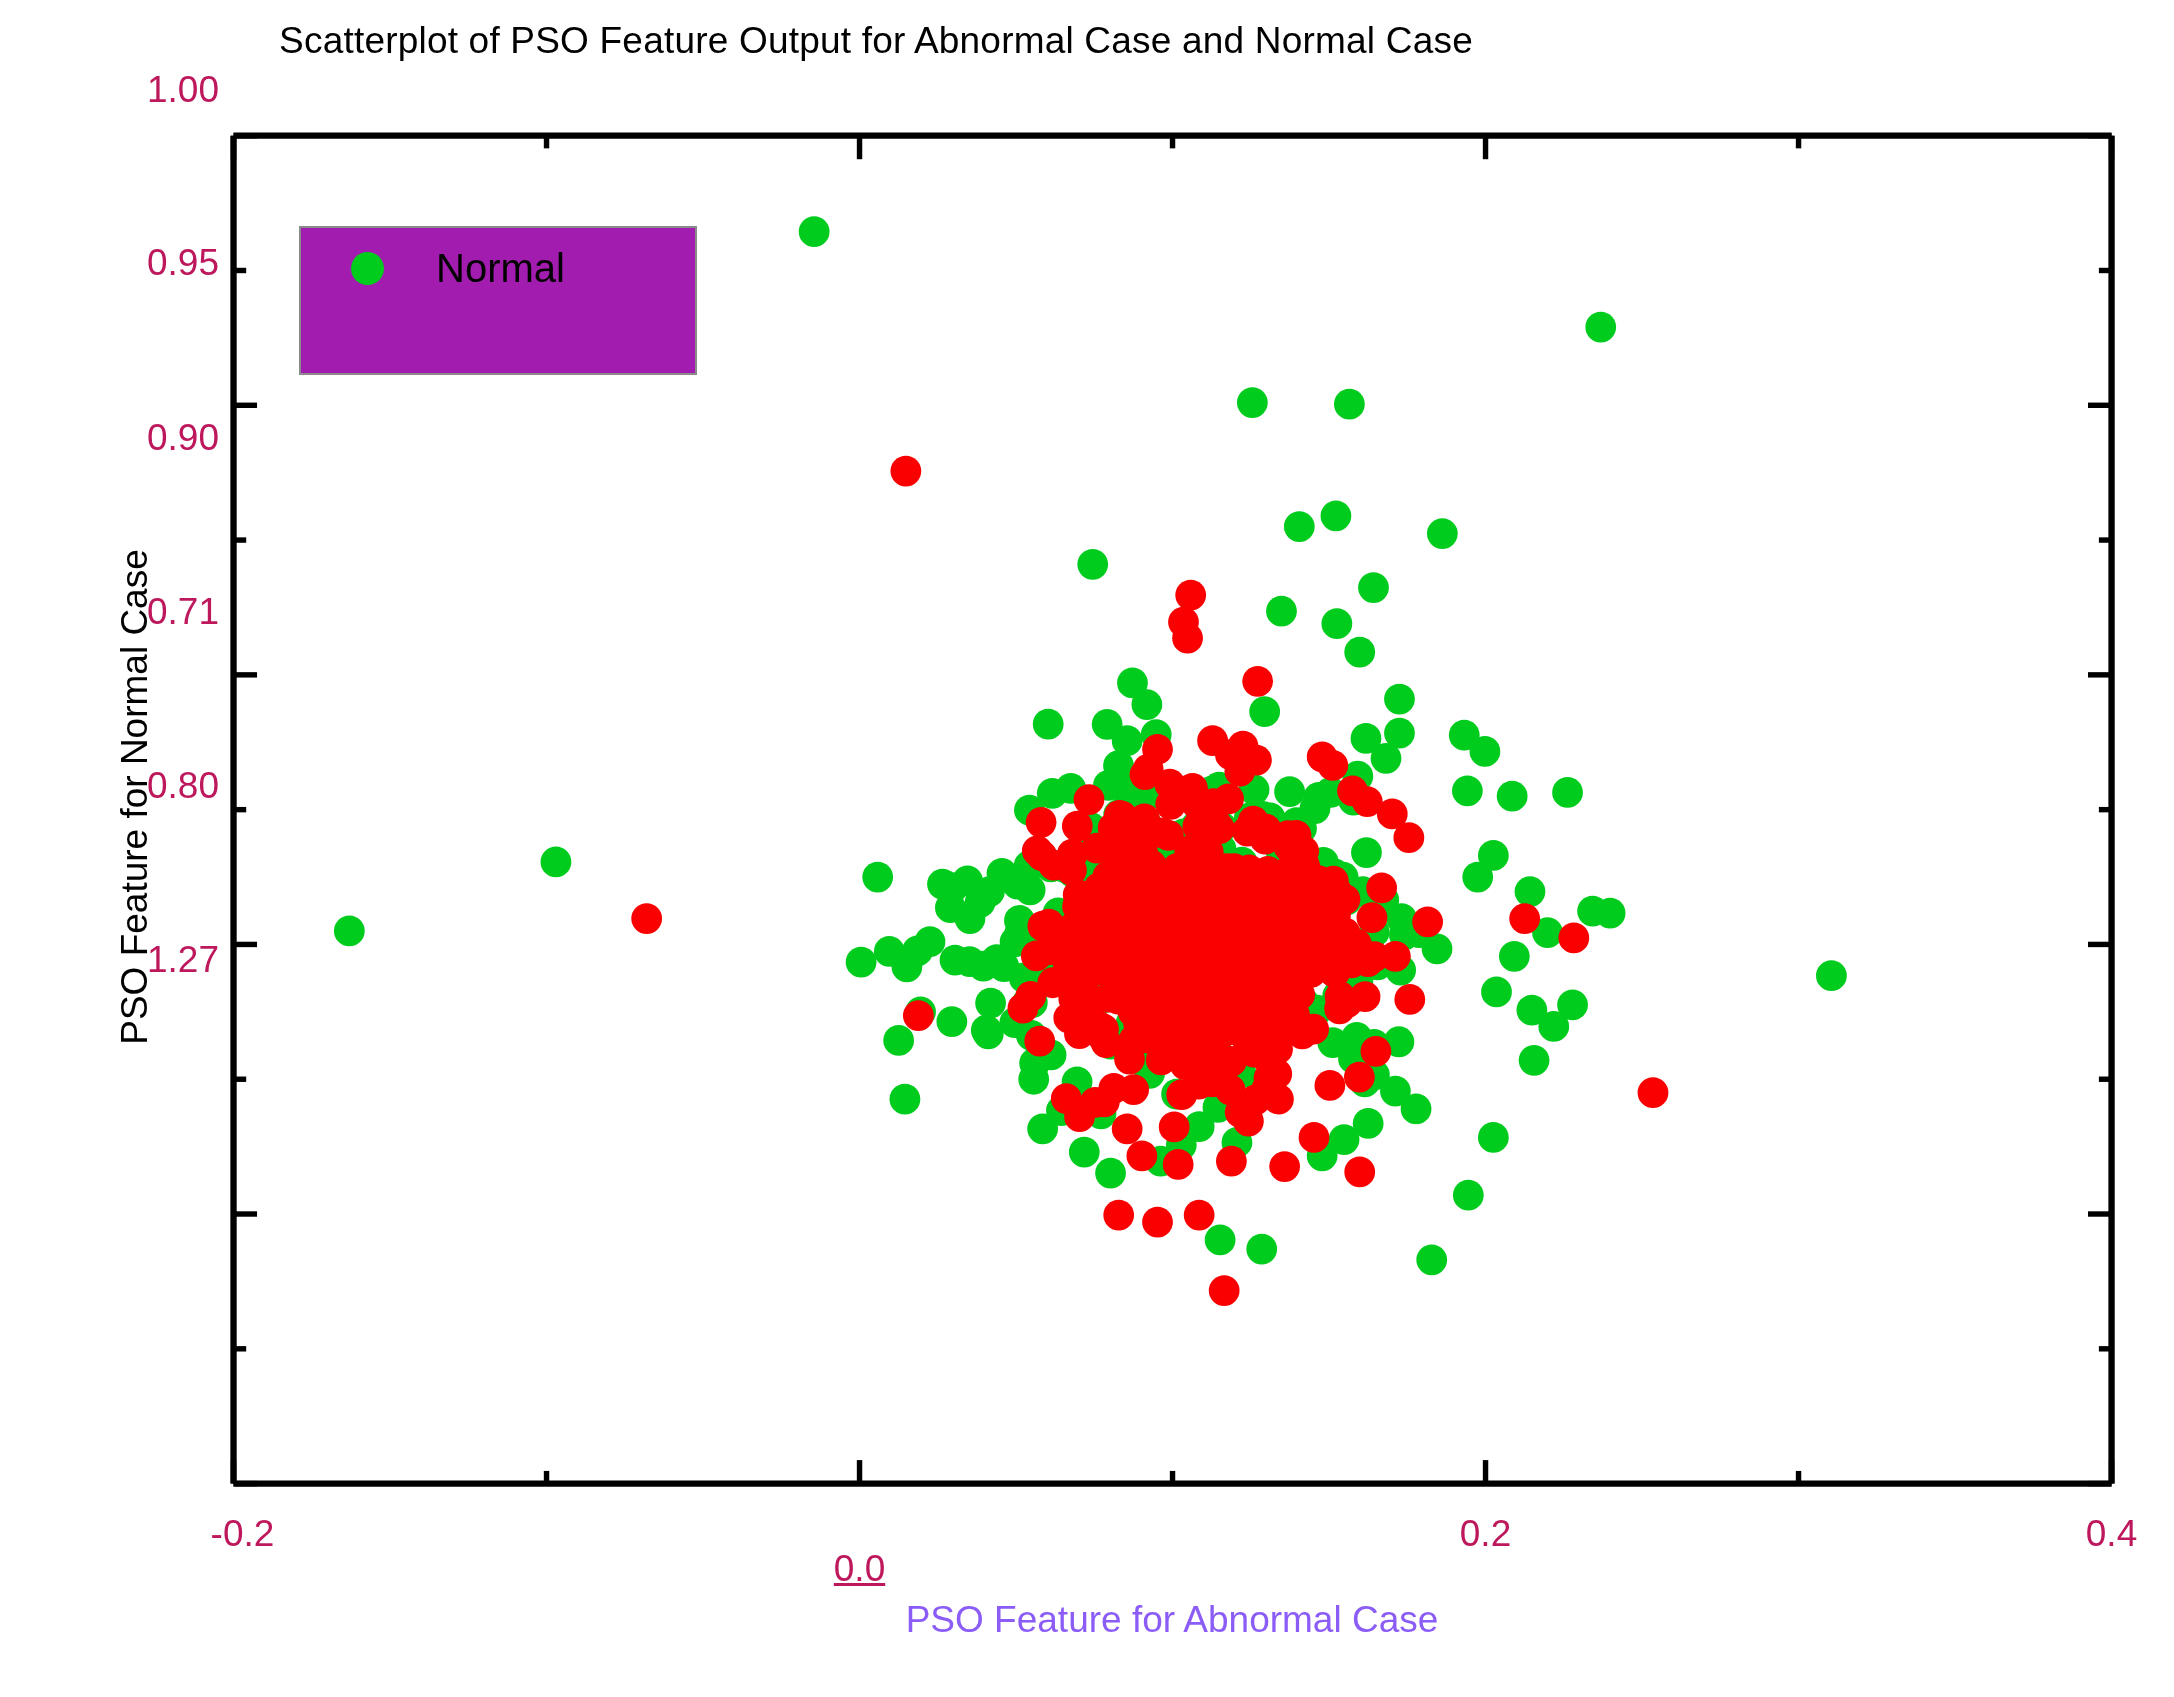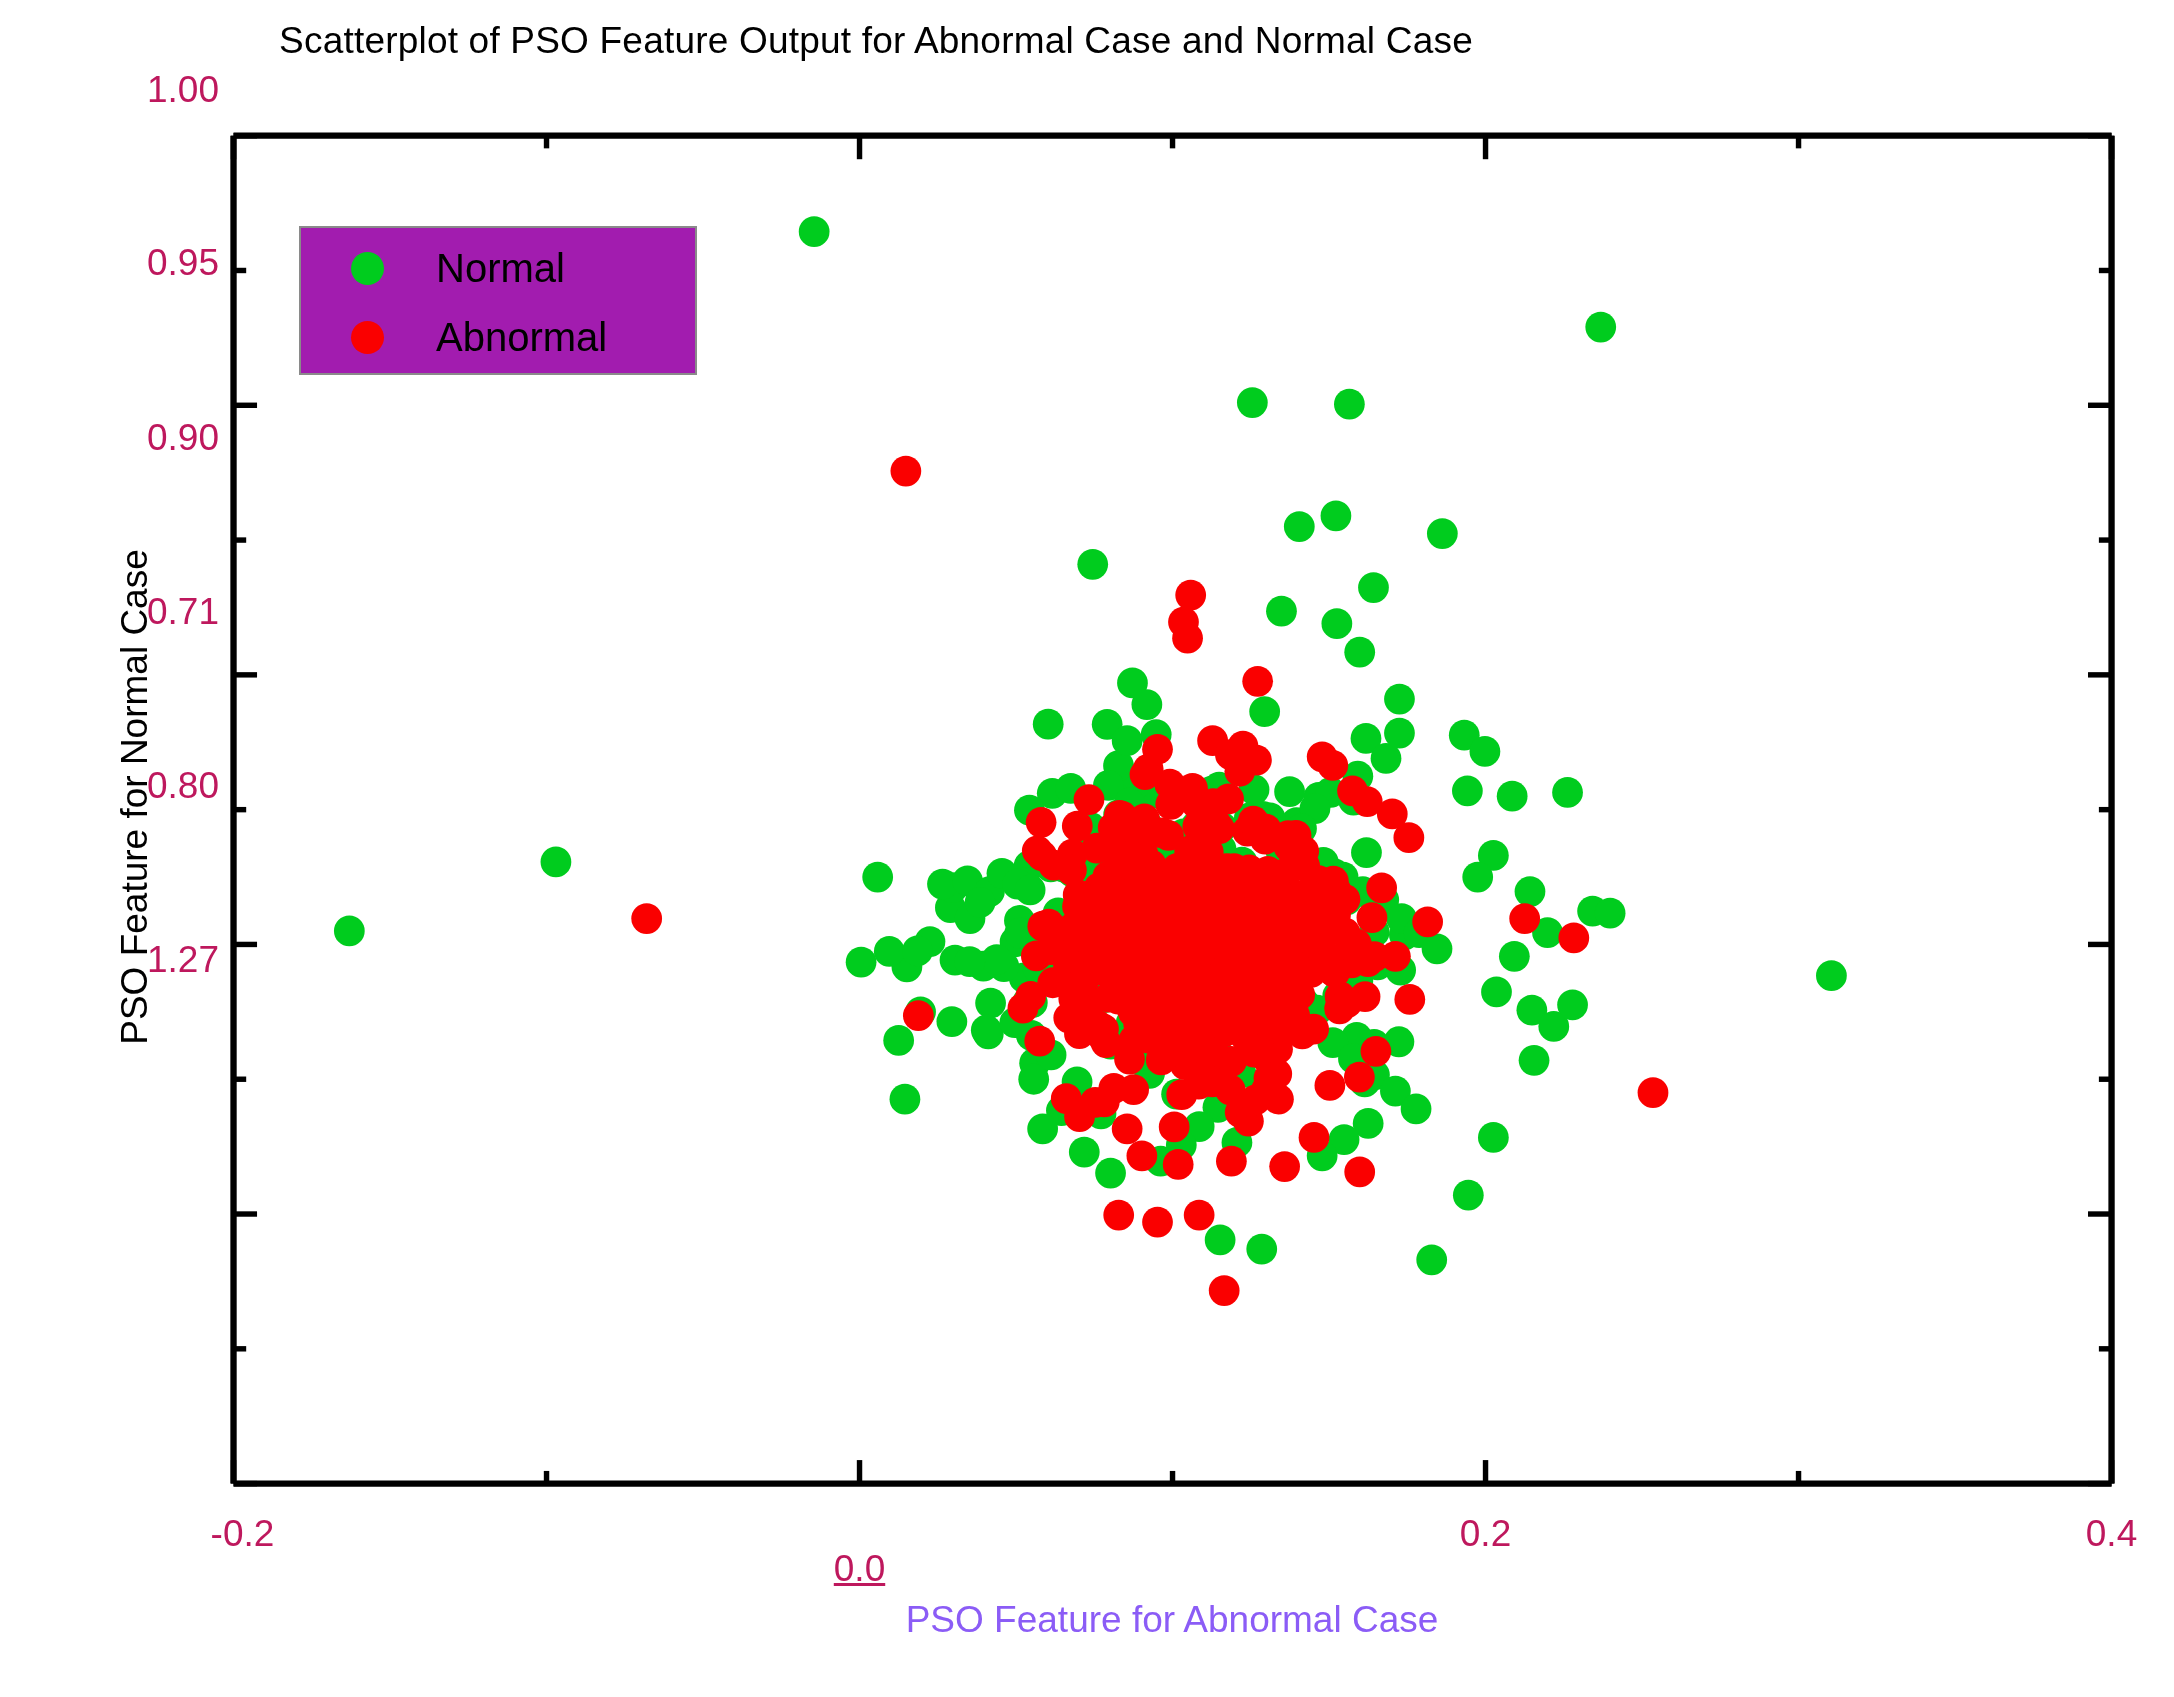--- a/index.html
+++ b/index.html
@@ -1078,20 +1078,16 @@
   <div class="tick-label x-tick-label" style="left:2021px; top:1513px;">0.4</div>
 
   <div id="x-axis-title">PSO Feature for Abnormal Case</div>
   <div id="y-axis-title">PSO Feature for Normal Case</div>
 
   <div id="legend-box">
     <div class="legend-row row-0">
       <div class="legend-swatch" style="background:#00CC1E"></div>
       <div class="legend-text">Normal</div>
     </div>
-    <div class="legend-row row-1">
-      <div class="legend-swatch" style="background:#FA0000"></div>
-      <div class="legend-text">Abnormal</div>
-    </div>
   </div>
 
 </div>
 
 
 </body></html>

